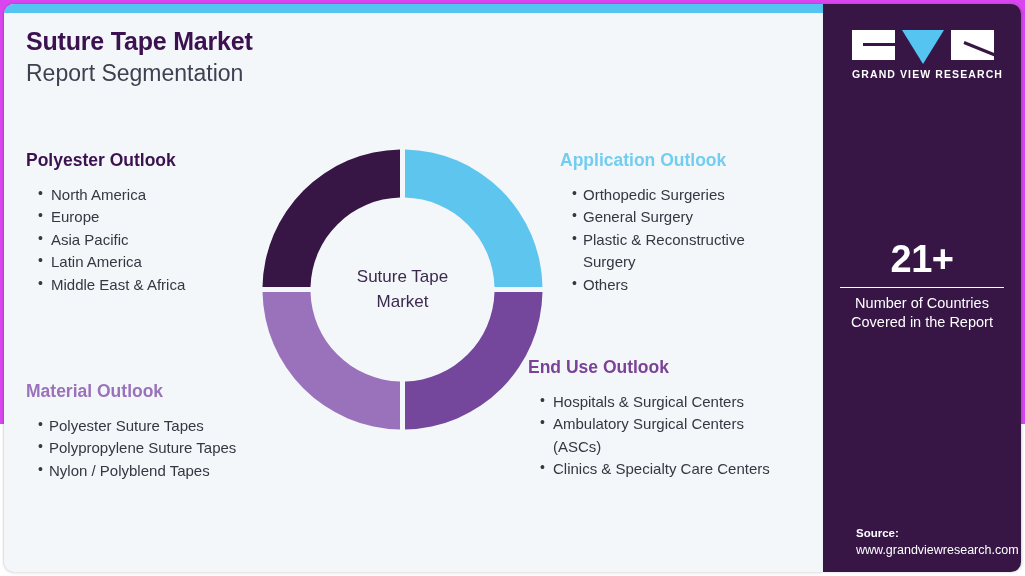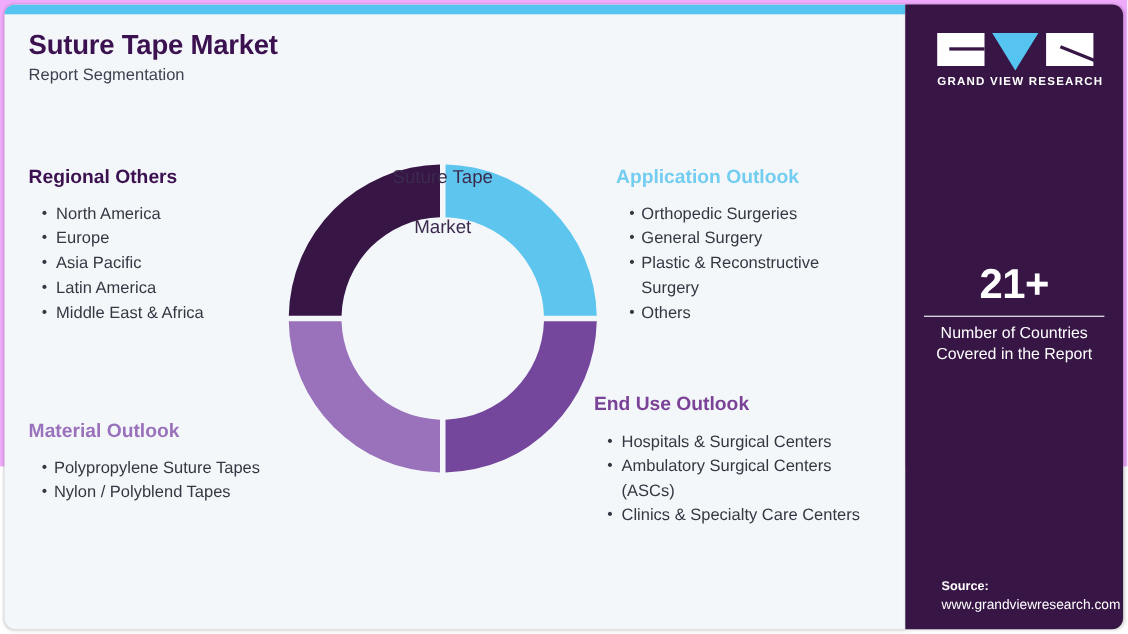--- a/index.html
+++ b/index.html
@@ -10,21 +10,21 @@
   body {
     width: 1025px;
     height: 576px;
     font-family: "Liberation Sans", sans-serif;
     overflow: hidden;
   }
   .infographic {
     position: relative;
     width: 1025px;
     height: 424px;
-    background: #f0abfc;
+    background: #d946ef;
     box-sizing: border-box;
   }
 
   
   .panel {
     position: absolute;
     left: 4px;
     top: 4px;
     width: 819px;
     height: 568px;
@@ -51,21 +51,21 @@
   }
   .main-title {
     font-size: 25px;
     font-weight: bold;
     color: #3b1150;
     letter-spacing: -0.2px;
     margin: 0 0 4px 0;
     line-height: 1.2;
   }
   .sub-title {
-    font-size: 15px;
+    font-size: 23px;
     color: #3c4250;
     margin: 0;
     line-height: 1.2;
   }
 
   
   .block { position: absolute; }
   .block-title {
     font-size: 17.5px;
     font-weight: bold;
@@ -89,21 +89,21 @@
     position: absolute;
     left: 0;
     top: -1px;
     font-size: 14px;
     color: #333842;
   }
 
   #block-regional { left: 22px; top: 146px; width: 240px; }
   #block-material { left: 22px; top: 353px; width: 250px; }
   #block-application { left: 556px; top: 146px; width: 250px; }
-  #block-enduse { left: 536px; top: 353px; width: 262px; }
+  #block-enduse { left: 524px; top: 353px; width: 262px; }
 
   #block-regional  .block-title { color: #3b1150; }
   #block-material  .block-title { color: #9a72bb; margin-top: 24px; }
   #block-application .block-title { color: #72cdf0; }
   #block-enduse    .block-title { color: #7a4397; }
 
   #block-material li, #block-application li { padding-left: 11px; }
 
   
   .donut-wrap {
@@ -115,25 +115,25 @@
   }
   .donut-label {
     position: absolute;
     left: 0;
     top: 0;
     width: 281px;
     height: 281px;
     display: flex;
     flex-direction: column;
     align-items: center;
+    justify-content: center;
     font-size: 17px;
     color: #3b2a4e;
     line-height: 1.45;
     text-align: center;
-    gap: 21px;
   }
 
   
   .sidebar {
     position: absolute;
     left: 823px;
     top: 4px;
     width: 198px;
     height: 568px;
     background: #371646;
@@ -247,33 +247,34 @@
 
   <div class="panel">
     <div class="accent-bar"></div>
 
     <div class="header">
       <div class="main-title">Suture Tape Market</div>
       <div class="sub-title">Report Segmentation</div>
     </div>
 
     <div class="block" id="block-regional">
-      <div class="block-title">Regional Others</div>
+      <div class="block-title">Polyester Outlook</div>
       <ul>
         <li>North America</li>
         <li>Europe</li>
         <li>Asia Pacific</li>
         <li>Latin America</li>
         <li>Middle East &amp; Africa</li>
       </ul>
     </div>
 
     <div class="block" id="block-material">
       <div class="block-title">Material Outlook</div>
       <ul>
+        <li>Polyester Suture Tapes</li>
         <li>Polypropylene Suture Tapes</li>
         <li>Nylon / Polyblend Tapes</li>
       </ul>
     </div>
 
     <div class="block" id="block-application">
       <div class="block-title">Application Outlook</div>
       <ul>
         <li>Orthopedic Surgeries</li>
         <li>General Surgery</li>

